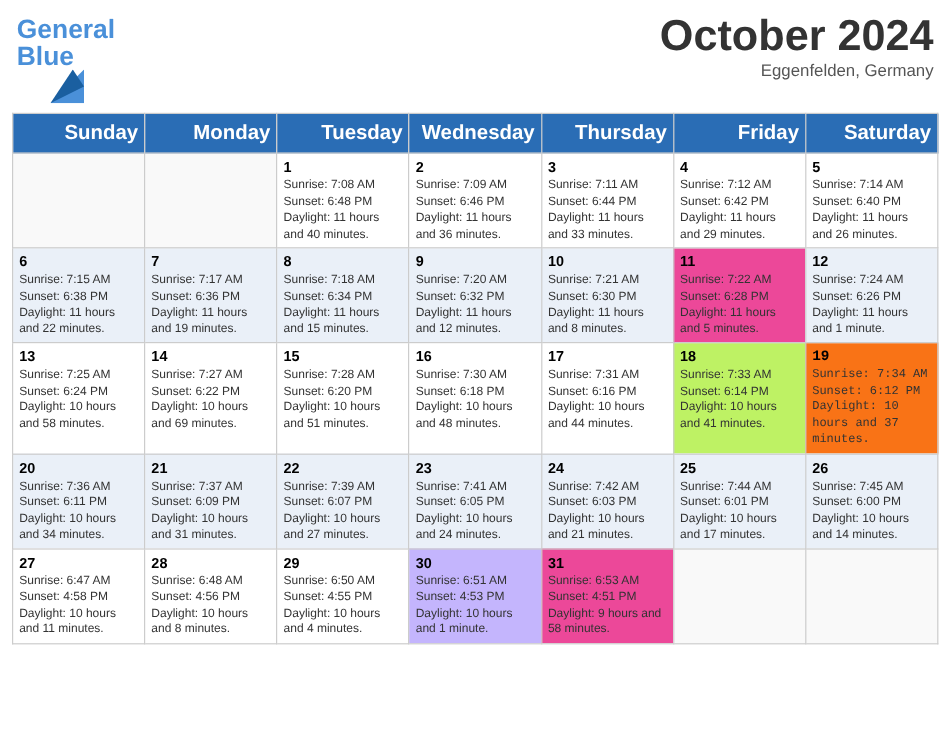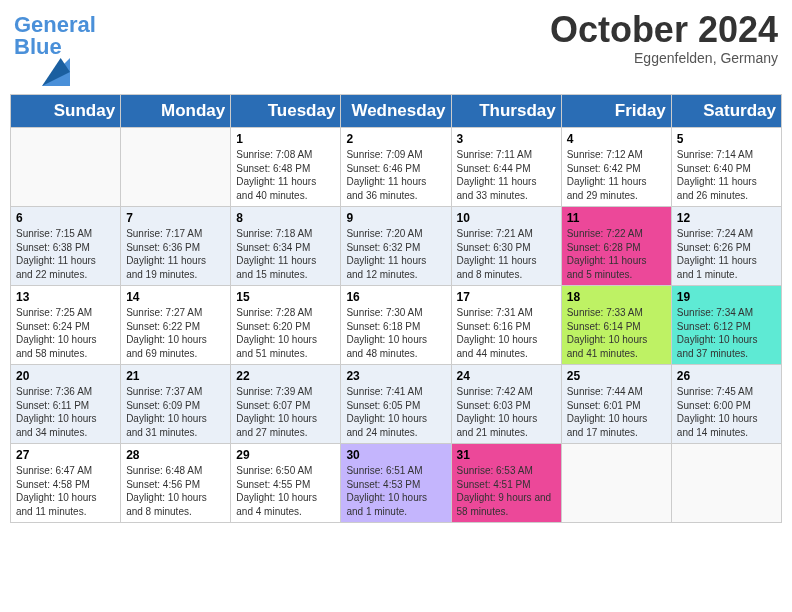--- a/index.html
+++ b/index.html
@@ -273,21 +273,21 @@
           </div>
         </td>
         <td style="background-color: #bef264;">
           <span class="day-number">18</span>
           <div class="day-info">
             <div>Sunrise: 7:33 AM</div>
             <div>Sunset: 6:14 PM</div>
             <div>Daylight: 10 hours and 41 minutes.</div>
           </div>
         </td>
-        <td style="background-color: #5eead4;">
+        <td style="background-color: #f97316; font-family: Liberation Mono, monospace;">
           <span class="day-number">19</span>
           <div class="day-info">
             <div>Sunrise: 7:34 AM</div>
             <div>Sunset: 6:12 PM</div>
             <div>Daylight: 10 hours and 37 minutes.</div>
           </div>
         </td>
       </tr>
       <tr>
         <td style="background-color: rgb(234, 240, 248);">

